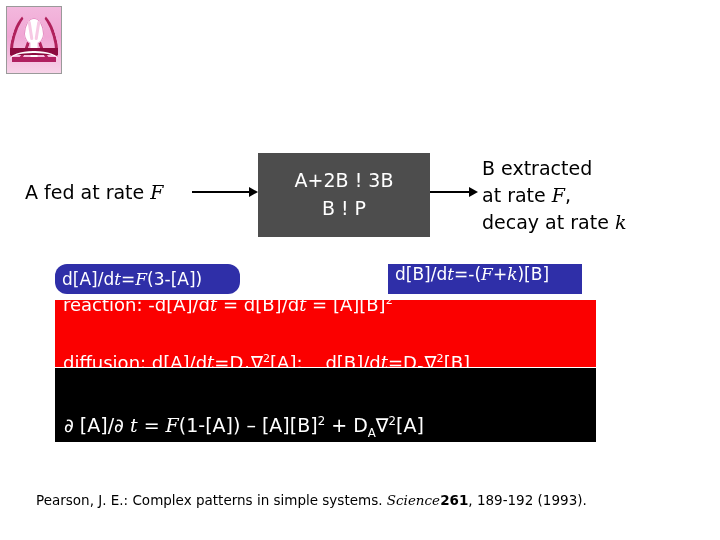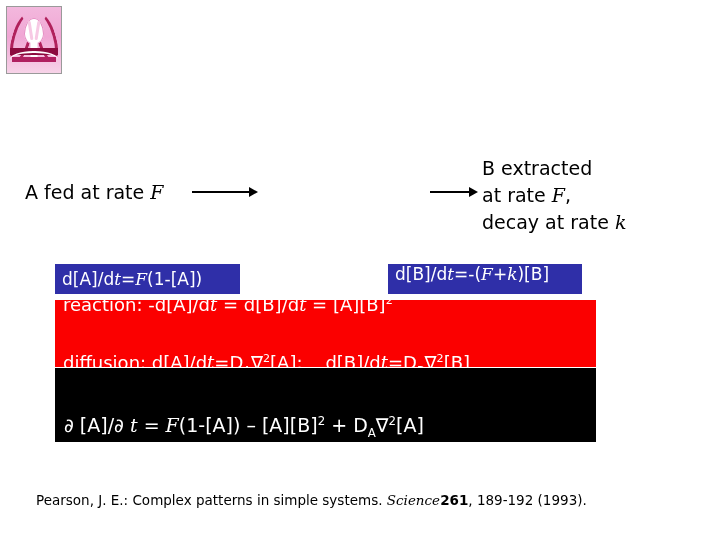--- a/index.html
+++ b/index.html
@@ -104,20 +104,21 @@
   .eqfont{font-family:"DejaVu Sans", sans-serif;}
   .eqfont i{font-family:"DejaVu Serif", serif;font-style:italic;}
   sup{font-size:.62em;vertical-align:super;line-height:0;}
   sub{font-size:.62em;vertical-align:sub;line-height:0;}
 
   #blue-left{
     position:absolute;left:55px;top:264px;width:185px;height:30px;
     background:#2f2fa8;color:#ffffff;overflow:hidden;white-space:nowrap;
     font-size:17px;display:flex;align-items:center;padding-left:7px;
     box-sizing:border-box;
+    border-radius:12px;
   }
   #blue-right{
     position:absolute;left:388px;top:264px;width:194px;height:30px;
     background:#2f2fa8;color:#ffffff;overflow:hidden;white-space:nowrap;
     font-size:17px;display:flex;padding-left:7px;
     box-sizing:border-box;
   }
 
   #red-box{
     position:absolute;left:55px;top:300px;width:541px;height:67px;
@@ -159,38 +160,42 @@
   </div>
 
 
   <div id="left-label"><span>A fed at rate </span><i>F</i></div>
 
   <div class="arrow" id="arrow-left">
     <div class="shaft"></div>
     <div class="head"></div>
   </div>
 
+  <div id="reaction-box" class="eqfont">
+    <div>A+2B ! 3B</div>
+    <div>B ! P</div>
+  </div>
 
   <div class="arrow" id="arrow-right">
     <div class="shaft"></div>
     <div class="head"></div>
   </div>
 
   <div id="right-label">
     <div>B extracted</div>
     <div><span>at rate </span><i>F</i><span>,</span></div>
     <div><span>decay at rate </span><i>k</i></div>
   </div>
 
   <div id="blue-left" class="eqfont">
       <span>d[A]/d</span>
       <i>t</i>
       <span>=</span>
       <i>F</i>
-      <span>(1-[A])</span>
+      <span>(3-[A])</span>
     </div>
 
   <div id="blue-right" class="eqfont">
       <span>d[B]/d</span>
       <i>t</i>
       <span>=-(</span>
       <i>F</i>
       <span>+</span>
       <i>k</i>
       <span>)[B]</span>

